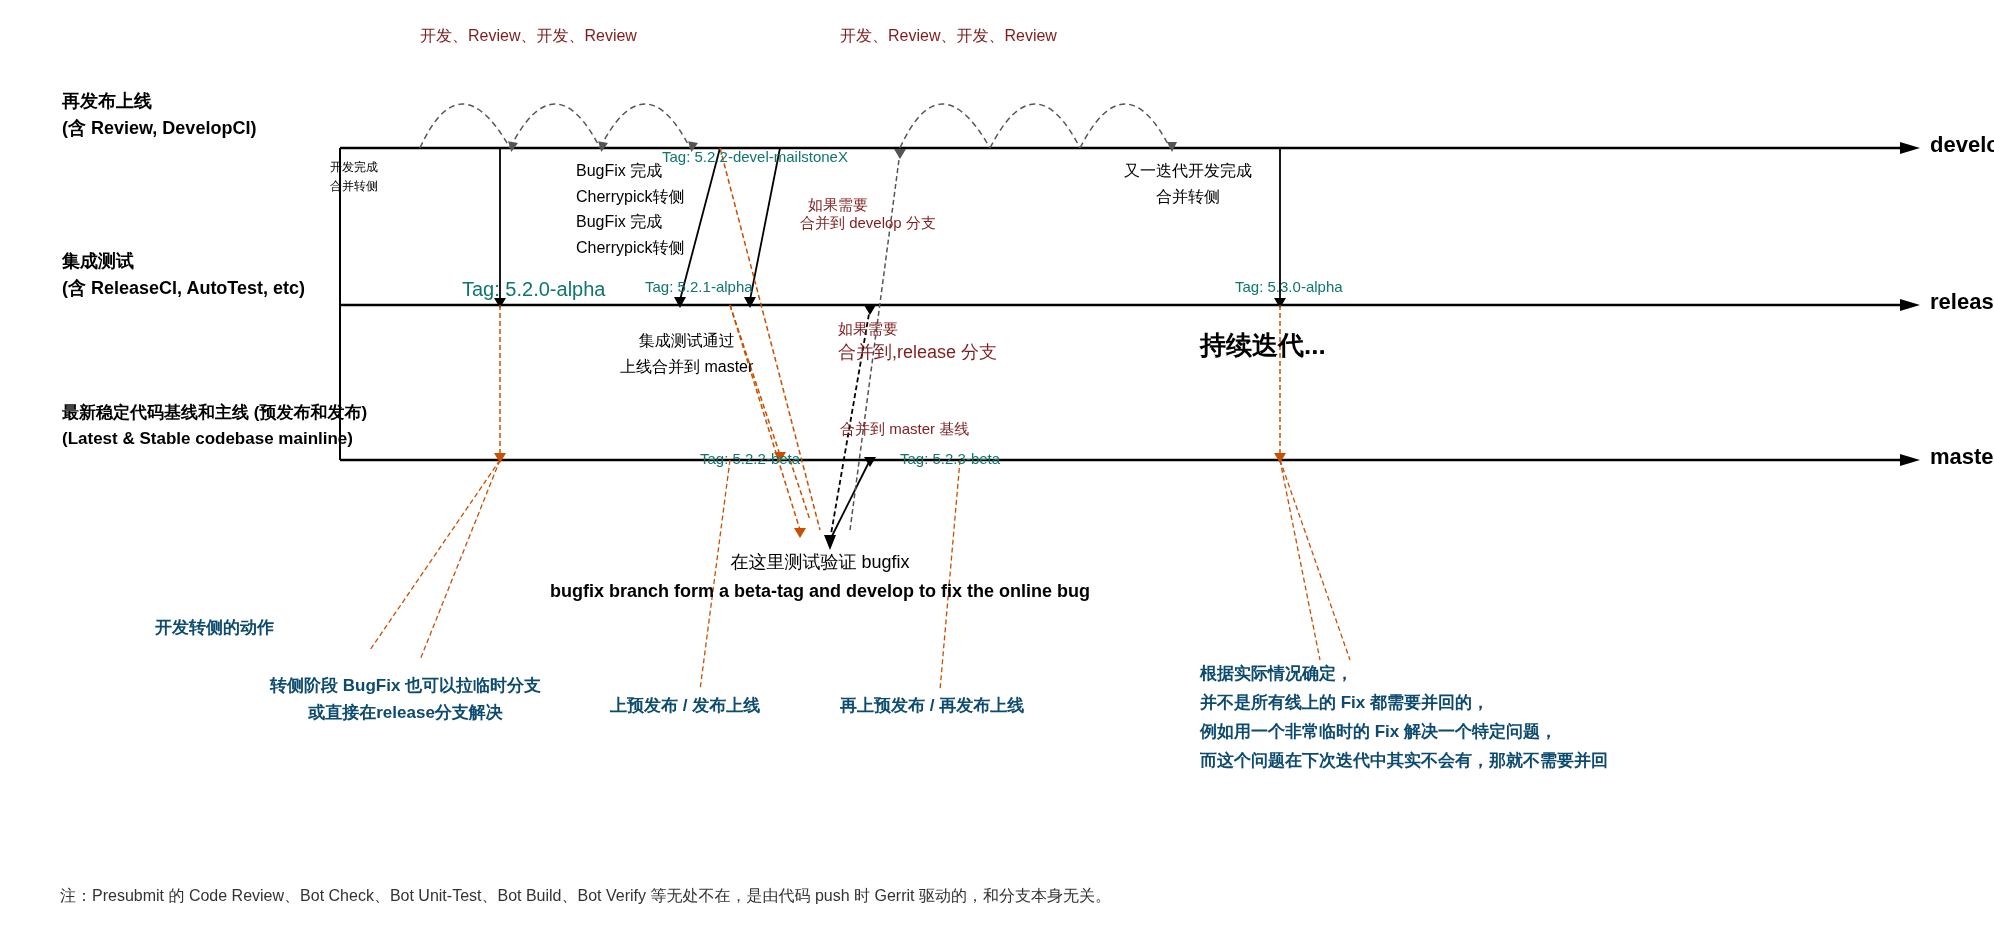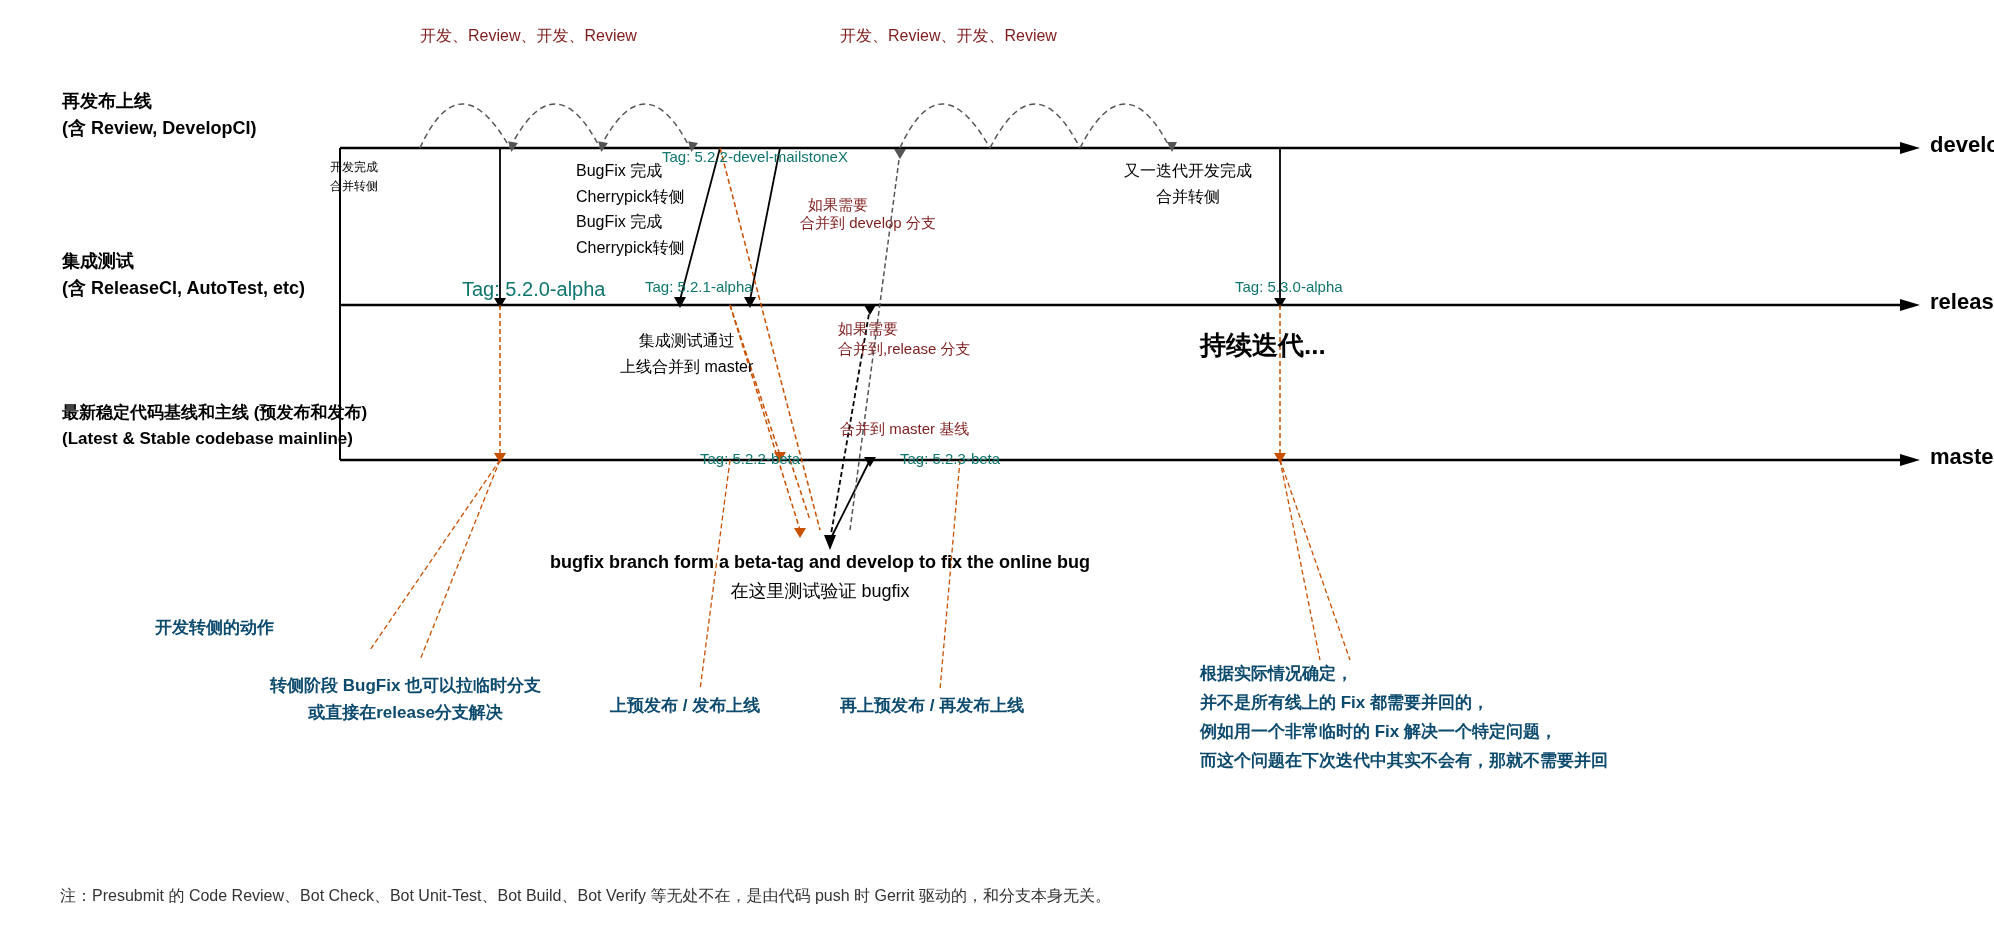--- a/index.html
+++ b/index.html
@@ -168,29 +168,29 @@
     <div>又一迭代开发完成</div>
     <div>合并转侧</div>
   </div>
 
   <div class="label" style="left:620px; top:328px; font-size:16px; line-height:1.6; text-align:center;">
     <div>集成测试通过</div>
     <div>上线合并到 master</div>
   </div>
 
   <div class="label text-gray" style="left:838px; top:320px; font-size:15px;">如果需要</div>
-  <div class="label text-gray" style="left:838px; top:340px; font-size:15px;">合并到,release 分支</div>
+  <div class="label text-gray" style="left:838px; top:340px; font-size:18px;">合并到,release 分支</div>
 
   <div class="label text-gray" style="left:840px; top:420px; font-size:15px;">合并到 master 基线</div>
 
   <div class="label" style="left:1200px; top:328px; font-size:26px; font-weight:bold;">持续迭代...</div>
 
   <div class="label" style="left:550px; top:548px; font-size:18px; line-height:1.6; text-align:center;">
+    <div>在这里测试验证 bugfix</div>
     <div><span style="font-weight:bold;">bugfix branch form a beta-tag and develop to fix the online bug</span></div>
-    <div>在这里测试验证 bugfix</div>
   </div>
 
   <div class="label text-orange" style="left:155px; top:616px; font-size:17px; font-weight:bold;">开发转侧的动作</div>
 
   <div class="label text-orange" style="left:270px; top:672px; font-size:17px; font-weight:bold; line-height:1.6; text-align:center;">
     <div>转侧阶段 BugFix 也可以拉临时分支</div>
     <div>或直接在release分支解决</div>
   </div>
 
   <div class="label text-orange" style="left:610px; top:694px; font-size:17px; font-weight:bold;">上预发布 / 发布上线</div>

